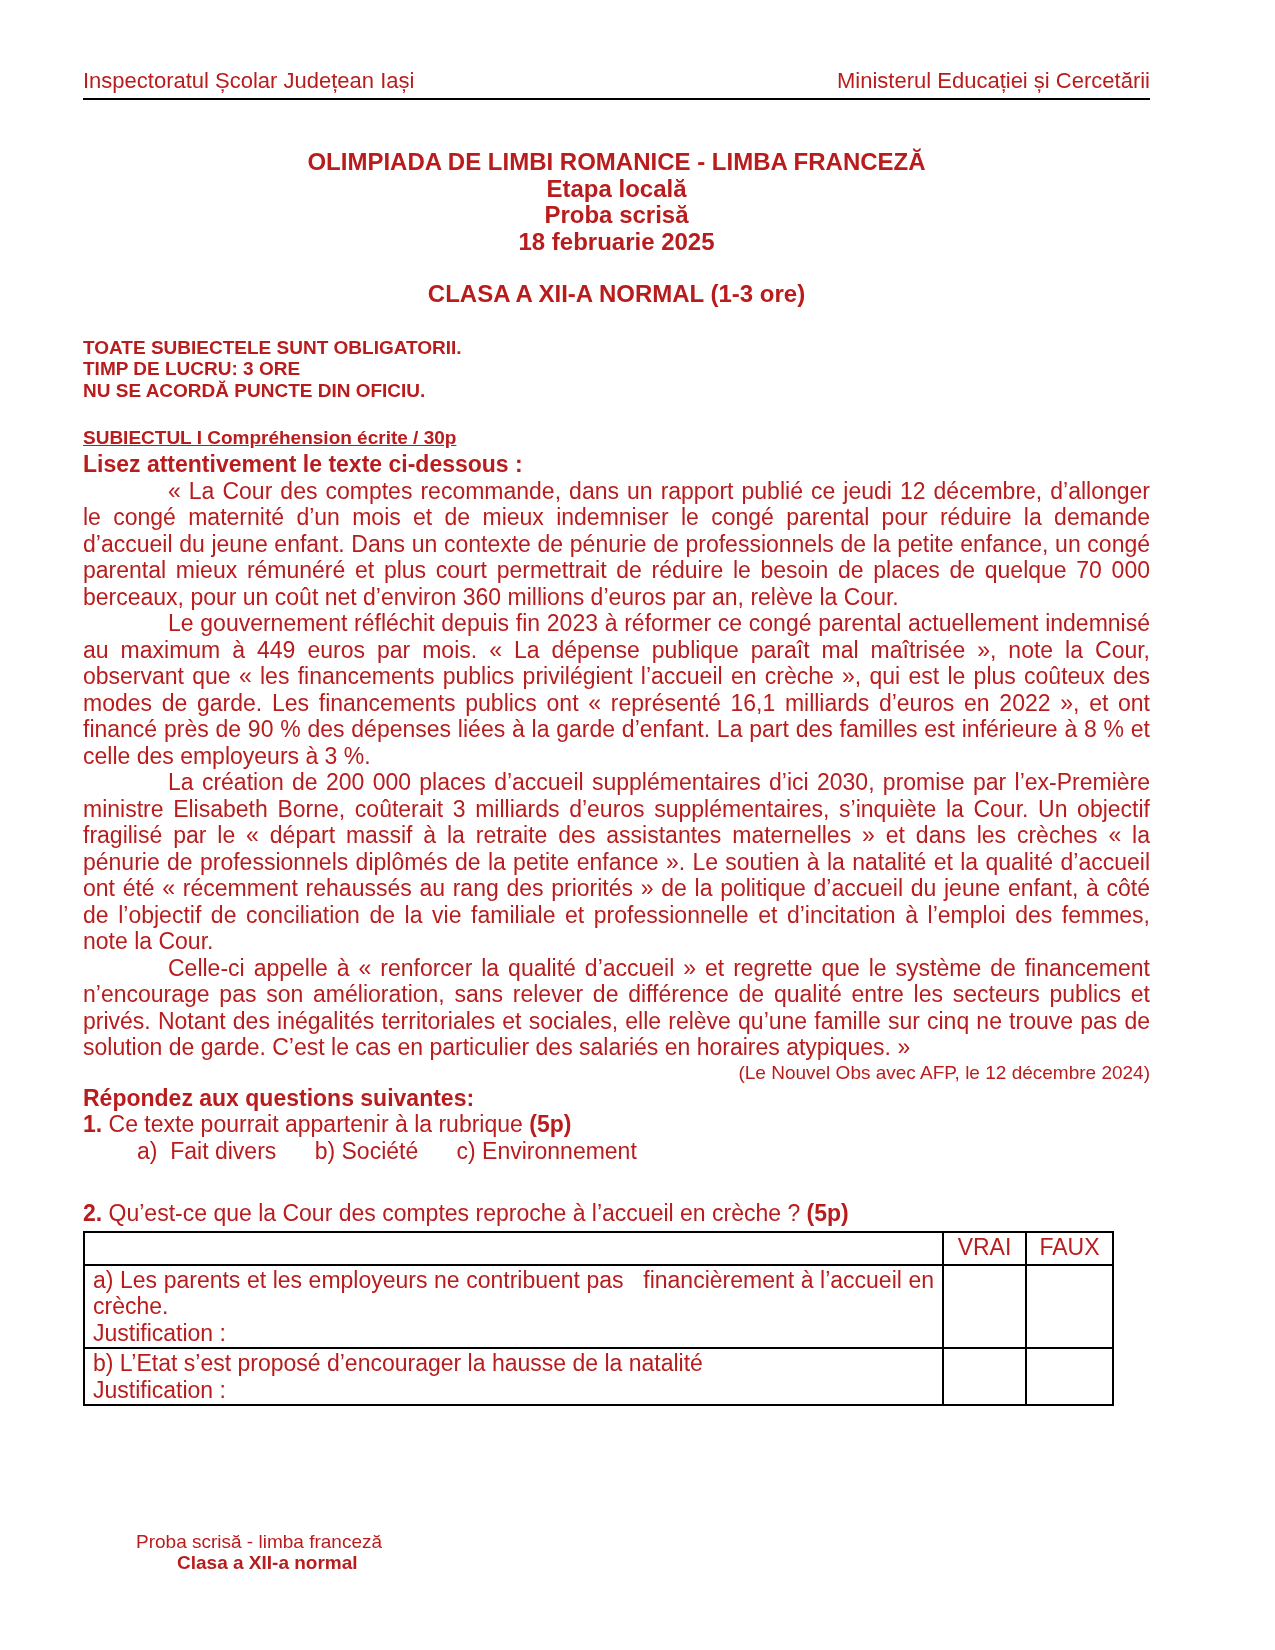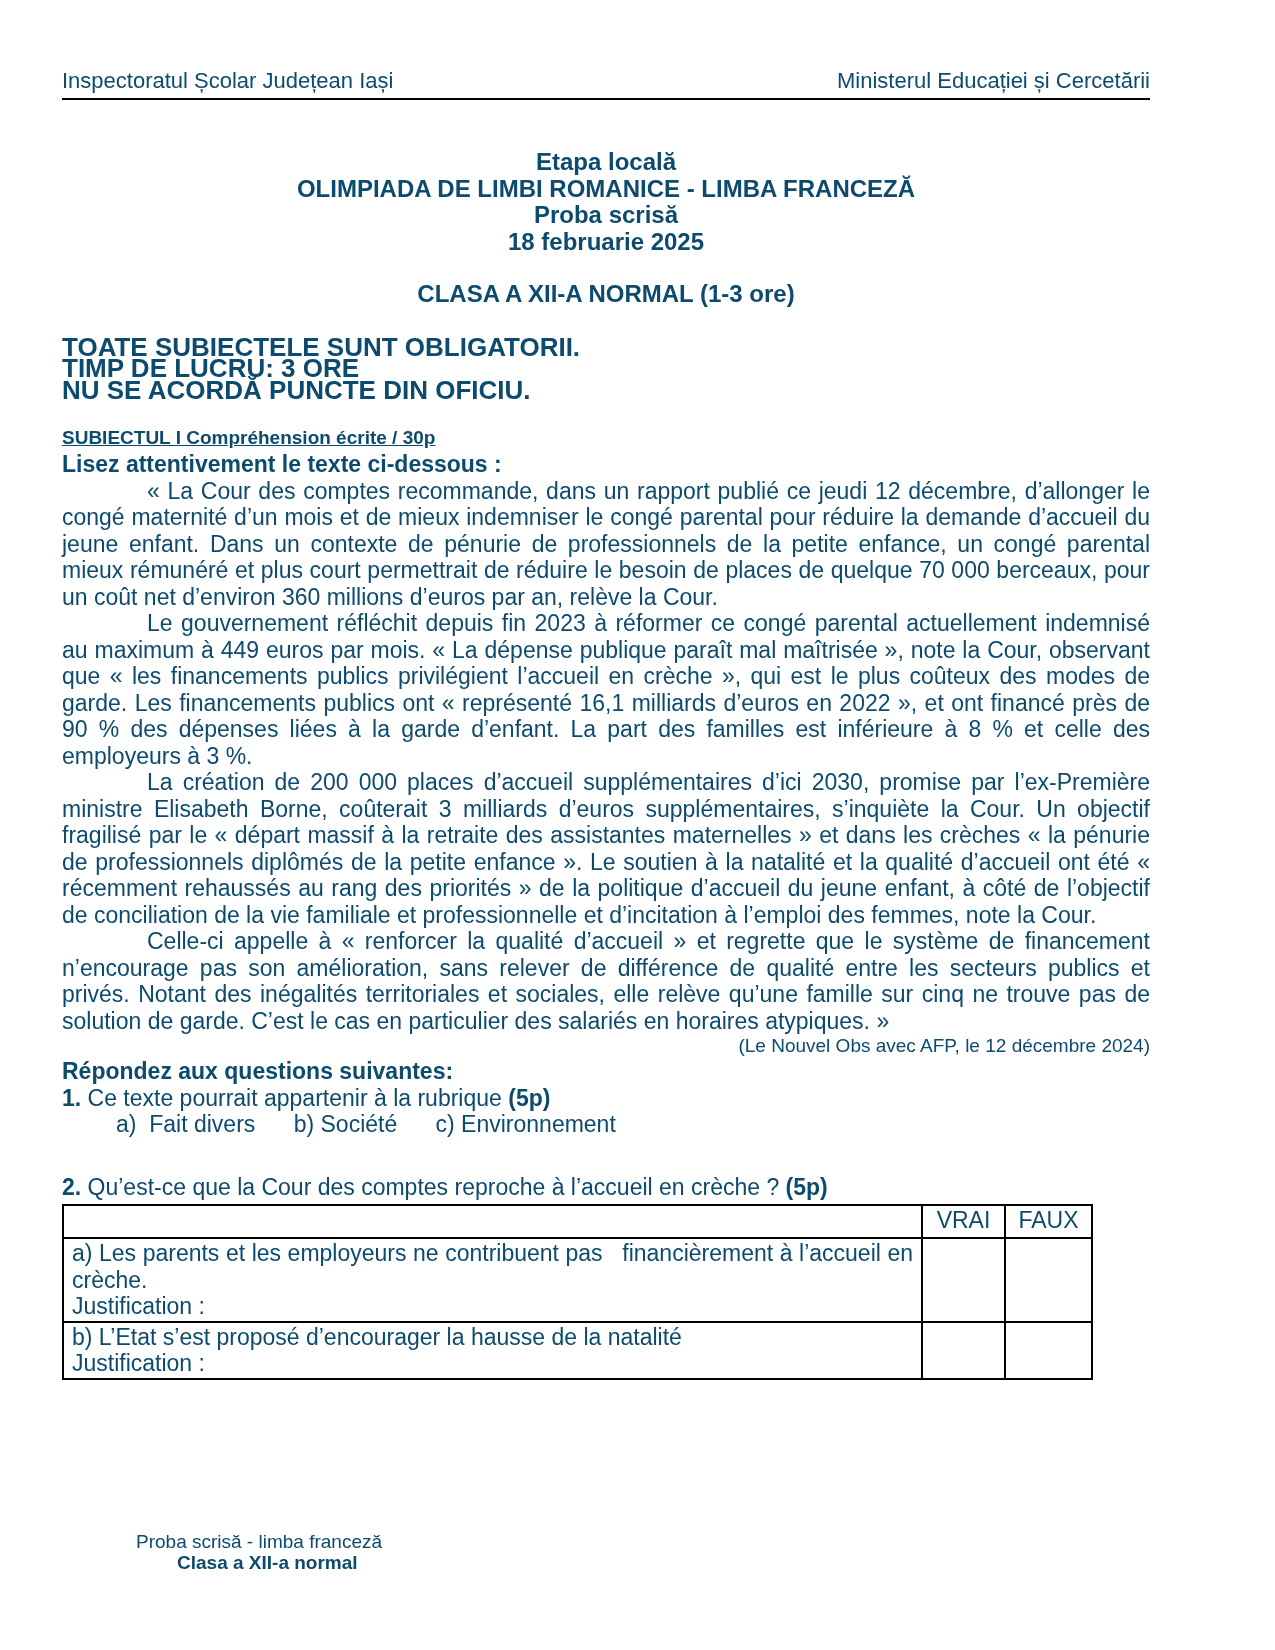--- a/index.html
+++ b/index.html
@@ -1,33 +1,33 @@
 <!DOCTYPE html>
 <html><head>
 <meta charset="utf-8">
 <style>
   html,body{margin:0;padding:0;background:#ffffff;}
   .page{
     position:relative;
     width:1275px;height:1650px;
     background:#ffffff;
     box-sizing:border-box;
-    padding:68px 125px 0 62px;
+    padding:68px 125px 0 83px;
     overflow:hidden;
     font-family:"Liberation Sans","DejaVu Sans",sans-serif;
-    font-size:23px;line-height:26.5px;color:#0c4a6e;
+    font-size:23px;line-height:26.5px;color:#b91c1c;
   }
   .topline{
     display:flex;justify-content:space-between;align-items:flex-end;
     border-bottom:2px solid #000;padding-bottom:4px;
     font-size:22px;line-height:26px;
   }
   .title-block{margin-top:49px;text-align:center;font-weight:bold;font-size:24px;line-height:26.5px;}
   .class-line{margin-top:26px;text-align:center;font-weight:bold;font-size:24px;}
-  .notice{margin-top:29px;font-weight:bold;font-size:26px;line-height:21.5px;}
+  .notice{margin-top:29px;font-weight:bold;font-size:19px;line-height:21.5px;}
   .subj-heading{margin-top:23px;font-weight:bold;font-size:19px;line-height:27px;text-decoration:underline;}
   .bold-line{font-weight:bold;}
   .para{margin:0;text-align:justify;text-indent:85px;}
   .source{text-align:right;font-size:19px;line-height:24px;}
   .q-line{}
   .q-num,.q-pts{font-weight:bold;}
   .options{white-space:pre;padding-left:54px;}
   .gap-top{margin-top:36px;}
   .q3-line{font-weight:bold;margin-top:24px;}
   table.vf{border-collapse:collapse;width:1023px;margin-top:4px;table-layout:fixed;}
@@ -44,22 +44,22 @@
 <body>
 
 <div class="page">
 
   <div class="topline">
     <span>Inspectoratul Școlar Județean Iași</span>
     <span>Ministerul Educației și Cercetării</span>
   </div>
 
   <div class="title-block">
+    <div>OLIMPIADA DE LIMBI ROMANICE - LIMBA FRANCEZĂ</div>
     <div>Etapa locală</div>
-    <div>OLIMPIADA DE LIMBI ROMANICE - LIMBA FRANCEZĂ</div>
     <div>Proba scrisă</div>
     <div>18 februarie 2025</div>
   </div>
 
   <div class="class-line">CLASA A XII-A NORMAL (1-3 ore)</div>
 
   <div class="notice">
     <div>TOATE SUBIECTELE SUNT OBLIGATORII.</div>
     <div>TIMP DE LUCRU: 3 ORE</div>
     <div>NU SE ACORDĂ PUNCTE DIN OFICIU.</div>

